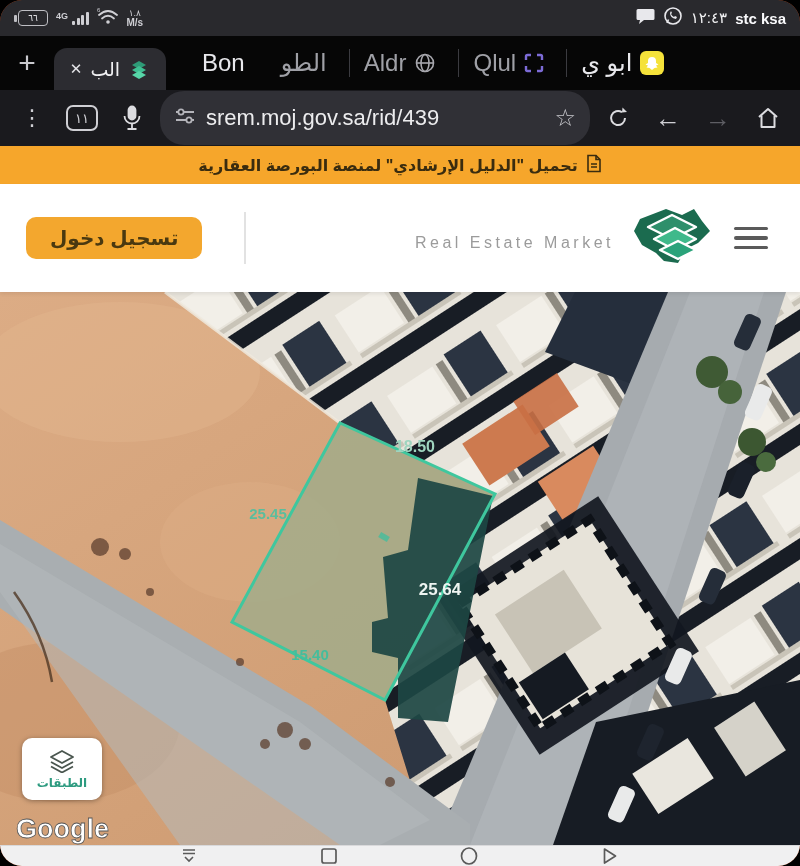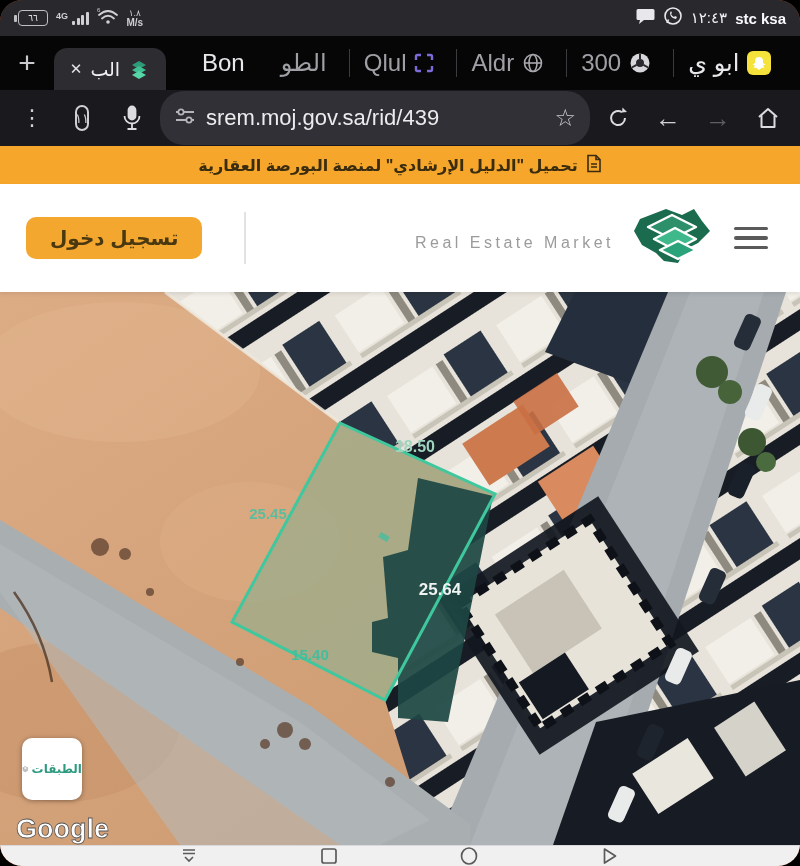--- a/index.html
+++ b/index.html
@@ -37,21 +37,21 @@
   
   .watermark { position:absolute; left:200px; top:24px; z-index:6; pointer-events:none; text-align:center; }
   .watermark .big { font-size:54px; font-weight:bold; color:#97979C; opacity:.82; letter-spacing:2px; line-height:1; }
   .watermark .dot { position:absolute; left:22px; top:30px; width:15px; height:15px; background:#FFF; border:4px solid #E2364B; border-radius:50%; box-shadow:0 0 10px 3px rgba(236,50,80,.8); }
   .watermark .sub { font-size:16px; font-weight:bold; color:#9A9AA0; opacity:.9; font-family:"Liberation Serif","DejaVu Serif",serif; margin-top:-2px; }
 
   
   .url-row { height:56px; background:#1A1A1E; display:flex; align-items:center; padding:0 10px; gap:6px; }
   .icon-btn { display:flex; align-items:center; justify-content:center; width:44px; height:44px; color:#CFCFD4; }
   .menu-dots { font-size:22px; letter-spacing:0; color:#CFCFD4; }
-  .tab-count-box { width:14px; height:26px; border:2.5px solid #CFCFD4; border-radius:7px; display:flex; align-items:center; justify-content:center; font-size:13px; color:#CFCFD4; }
+  .tab-count-box { width:32px; height:26px; border:2.5px solid #CFCFD4; border-radius:7px; display:flex; align-items:center; justify-content:center; font-size:13px; color:#CFCFD4; }
   .url-pill { flex:1; height:54px; background:#303036; border-radius:24px; display:flex; align-items:center; padding:0 14px; gap:10px; min-width:0; }
   .url-text { flex:1; color:#ECECEE; font-size:22px; white-space:nowrap; overflow:hidden; }
   .star { font-size:24px; color:#C9C9CE; }
   .fwd { color:#5E5E64; }
 
   
   .banner { height:38px; background:#F6A62B; display:flex; align-items:center; justify-content:center; gap:8px; }
   .banner .txt { font-size:16px; font-weight:bold; color:#3A2C0F; }
 
   
@@ -60,21 +60,21 @@
   .hdr-divider { width:1.5px; height:52px; background:#E2E2E2; margin-left:42px; }
   .hdr-spacer { flex:1; }
   .brand-text { text-align:right; margin-right:14px; }
   .brand-ar { font-size:23px; font-weight:bold; color:#C99F4F; letter-spacing:1px; }
   .brand-en { font-size:16px; color:#9B9B9B; letter-spacing:3.5px; margin-top:10px; }
   .hamburger { display:flex; flex-direction:column; gap:6px; margin-left:16px; padding:6px; }
   .hamburger i { display:block; width:34px; height:3.5px; background:#5A5A5A; border-radius:2px; }
 
   
   .map-wrap { position:relative; width:800px; height:553px; overflow:hidden; background:#D2A077;text-decoration:underline; }
-  .layers-btn { position:absolute; left:22px; top:446px; width:60px; height:62px; background:#FFF; border-radius:10px; box-shadow:0 1px 5px rgba(0,0,0,.35); display:flex; flex-direction:row; align-items:center; justify-content:center; gap:3px; }
+  .layers-btn { position:absolute; left:22px; top:446px; width:80px; height:62px; background:#FFF; border-radius:10px; box-shadow:0 1px 5px rgba(0,0,0,.35); display:flex; flex-direction:column; align-items:center; justify-content:center; gap:3px; }
   .layers-btn .lbl { font-size:12px; font-weight:bold; color:#2E9B80; }
 
   
   .bottom-nav { height:21px; background:#F0F0F1; border-top:1px solid #D9D9DB; position:relative; }
   .bottom-nav .nav-ic { position:absolute; top:50%; transform:translate(-50%,-50%); display:flex; }
 </style>
 </head>
 <body>
 
 <div class="screen">
@@ -141,51 +141,37 @@
       </span>
     </div>
     <div class="bg-tabs">
       <div class="bg-tab bright">
         <span>Bon</span>
       </div>
       <div class="bg-tab">
         <span>الطو</span>
       </div>
       <div class="bg-tab sep">
-        <span>Qlul</span>
-        <span class="favicon">
-          <svg width="20" height="20" viewBox="0 0 20 20" fill="none" stroke="#7C6BD6" stroke-width="2.4">
-            <path d="M2,7 V3.5 a1.5,1.5 0 0 1 1.5,-1.5 H7"></path>
-              <path d="M13,2 h3.5 A1.5,1.5 0 0 1 18,3.5 V7"></path>
-            <path d="M18,13 v3.5 a1.5,1.5 0 0 1 -1.5,1.5 H13"></path>
-              <path d="M7,18 H3.5 A1.5,1.5 0 0 1 2,16.5 V13"></path>
-          </svg>
-        </span>
-      </div>
-      <div class="bg-tab sep">
         <span>Aldr</span>
         <span class="favicon">
           <svg width="22" height="22" viewBox="0 0 22 22" fill="none" stroke="#A8A8AE" stroke-width="1.6">
             <circle cx="11" cy="11" r="8.5"></circle>
               <ellipse cx="11" cy="11" rx="4" ry="8.5"></ellipse>
               <path d="M2.5,11 h17"></path>
           </svg>
         </span>
       </div>
       <div class="bg-tab sep">
-        <span>300</span>
+        <span>Qlul</span>
         <span class="favicon">
-          <svg width="22" height="22" viewBox="0 0 22 22">
-            <circle cx="11" cy="11" r="9.5" fill="#D8D8DC"></circle>
-            <circle cx="11" cy="11" r="4" fill="#2A2A2E"></circle>
-            <g stroke="#2A2A2E" stroke-width="2">
-                <path d="M11,1.5 v5.5"></path>
-                <path d="M2.8,15.5 l4.8,-2.7"></path>
-                <path d="M19.2,15.5 l-4.8,-2.7"></path>
-              </g>
+          <svg width="20" height="20" viewBox="0 0 20 20" fill="none" stroke="#7C6BD6" stroke-width="2.4">
+            <path d="M2,7 V3.5 a1.5,1.5 0 0 1 1.5,-1.5 H7"></path>
+              <path d="M13,2 h3.5 A1.5,1.5 0 0 1 18,3.5 V7"></path>
+            <path d="M18,13 v3.5 a1.5,1.5 0 0 1 -1.5,1.5 H13"></path>
+              <path d="M7,18 H3.5 A1.5,1.5 0 0 1 2,16.5 V13"></path>
           </svg>
         </span>
       </div>
       <div class="bg-tab sep bright">
         <span>ابو ي</span>
         <span class="favicon snap-chip">
           <svg width="16" height="15" viewBox="0 0 16 15">
               <path d="M8,1 q4,0 4,4 v2 l2.5,1.5 -2.5,1 1.5,2 -3,.5 -2.5,2 -2.5,-2 -3,-.5 1.5,-2 -2.5,-1 L4,7 V5 Q4,1 8,1 Z" fill="#FFF"></path>
             </svg>
         </span>

